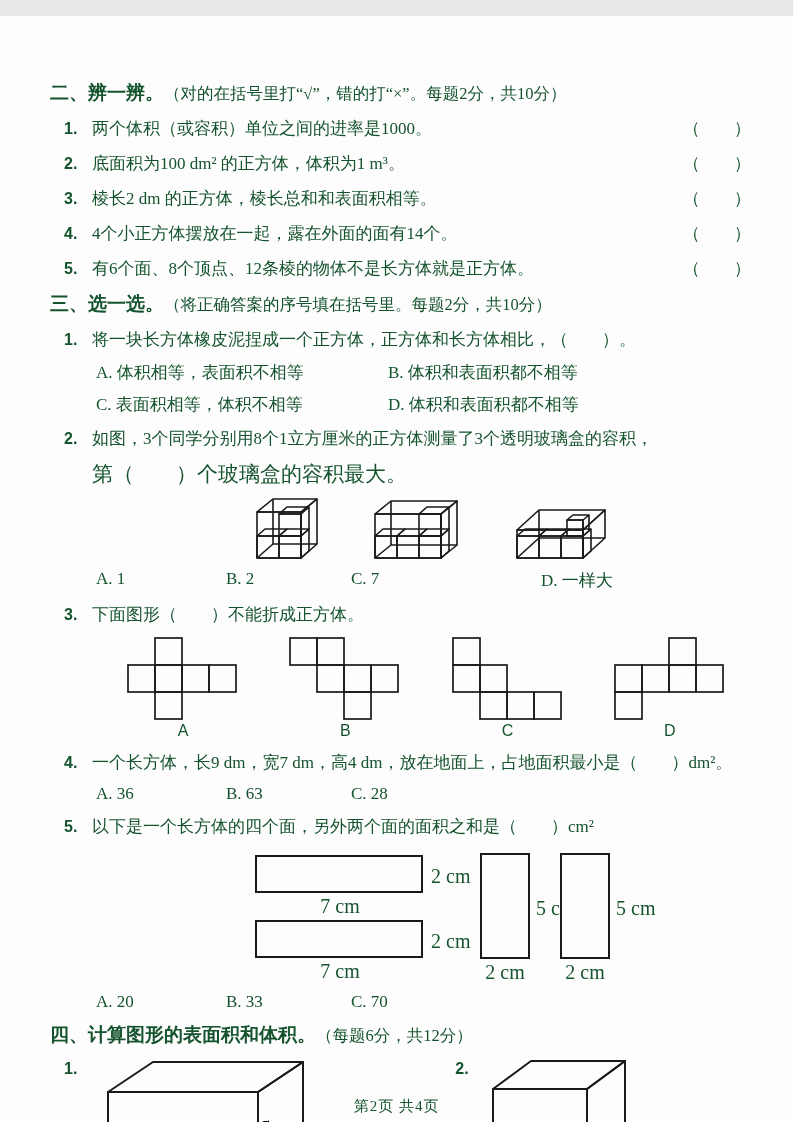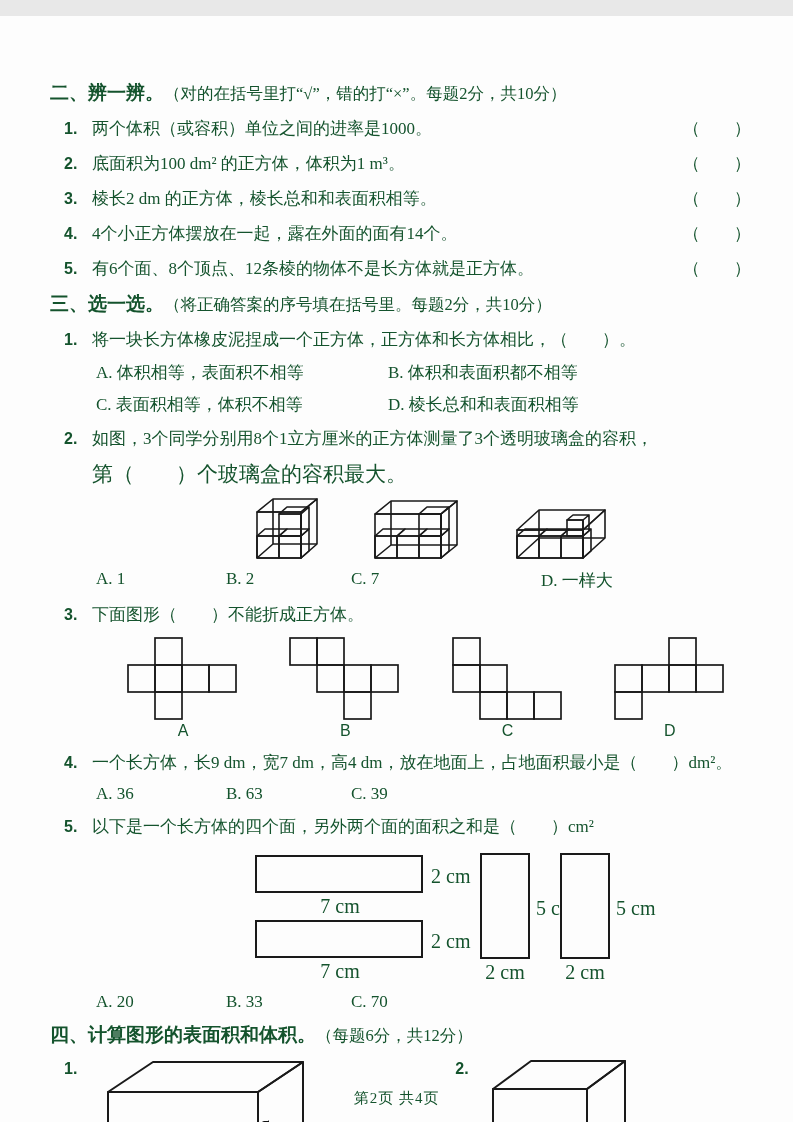--- a/index.html
+++ b/index.html
@@ -27,21 +27,21 @@
   .boxes-row { display:flex; align-items:flex-end; padding-left:205px; margin-top:8px; column-gap:52px; }
   .nets-row { display:flex; padding-left:52px; margin-top:10px; }
   .net-block { width:172px; text-align:center; }
   .net-label { font-size:16px; margin-top:2px; font-family:"Liberation Sans",sans-serif; }
   .fig5 { position:relative; height:134px; margin-left:205px; margin-top:10px; font-size:20px; }
   .fig5 .rect { position:absolute; border:2px solid #1a1a1a; background:#fdfdfd; }
   .fig5 .lbl { position:absolute; white-space:nowrap; }
   .sec4-row { display:flex; align-items:flex-start; margin-top:6px; padding-left:14px; }
   .fig-no { font-weight:bold; font-family:"Liberation Sans",sans-serif; font-size:16px; margin-top:6px; }
   svg { display:block; }
-  .footer { position:absolute; bottom:30px; left:0; width:100%; text-align:center; font-size:15px; letter-spacing:1px; }
+  .footer { position:absolute; bottom:22px; left:0; width:100%; text-align:center; font-size:15px; letter-spacing:1px; }
   .scan-edge { position:absolute; bottom:0; left:0; width:100%; height:3px; background:#2e2e2e; }
 </style>
 </head>
 <body>
 
 <div class="page">
   <div class="content">
 
     <div class="sec-title">
       <span class="t">二、辨一辨。</span>
@@ -82,21 +82,21 @@
     <div class="q-line">
       <span class="q-no">1.</span>
       <span>将一块长方体橡皮泥捏成一个正方体，正方体和长方体相比，（　　）。</span>
     </div>
     <div class="opts">
       <span class="colA">A. 体积相等，表面积不相等</span>
       <span>B. 体积和表面积都不相等</span>
     </div>
     <div class="opts">
       <span class="colA">C. 表面积相等，体积不相等</span>
-      <span>D. 棱长总和和表面积相等</span>
+      <span>D. 体积和表面积都不相等</span>
     </div>
 
     <div class="q-line">
       <span class="q-no">2.</span>
       <span>如图，3个同学分别用8个1立方厘米的正方体测量了3个透明玻璃盒的容积，</span>
     </div>
     <div class="q-cont">第（　　）个玻璃盒的容积最大。</div>
 
     <div class="boxes-row">
 
@@ -203,21 +203,21 @@
       </div>
     </div>
 
     <div class="q-line">
       <span class="q-no">4.</span>
       <span>一个长方体，长9 dm，宽7 dm，高4 dm，放在地面上，占地面积最小是（　　）dm²。</span>
     </div>
     <div class="opts">
       <span class="w130">A. 36</span>
       <span class="w125">B. 63</span>
-      <span>C. 39</span>
+      <span>C. 28</span>
     </div>
 
     <div class="q-line">
       <span class="q-no">5.</span>
       <span>以下是一个长方体的四个面，另外两个面的面积之和是（　　）cm²</span>
     </div>
 
     <div class="fig5">
       <div class="rect" style="left:0;top:6;width:168px;height:38px;top:6px"></div>
       <div class="lbl" style="left:176px;top:16px">2 cm</div>

